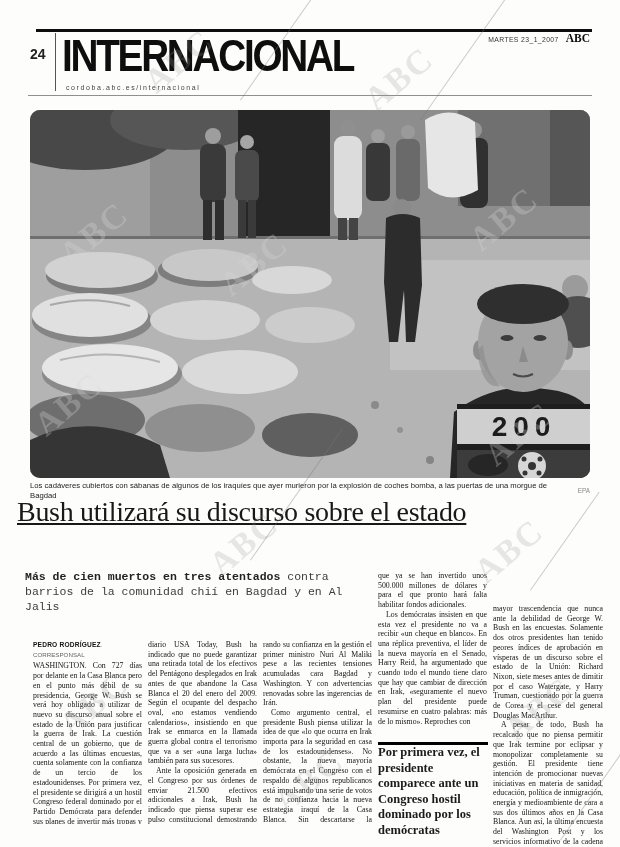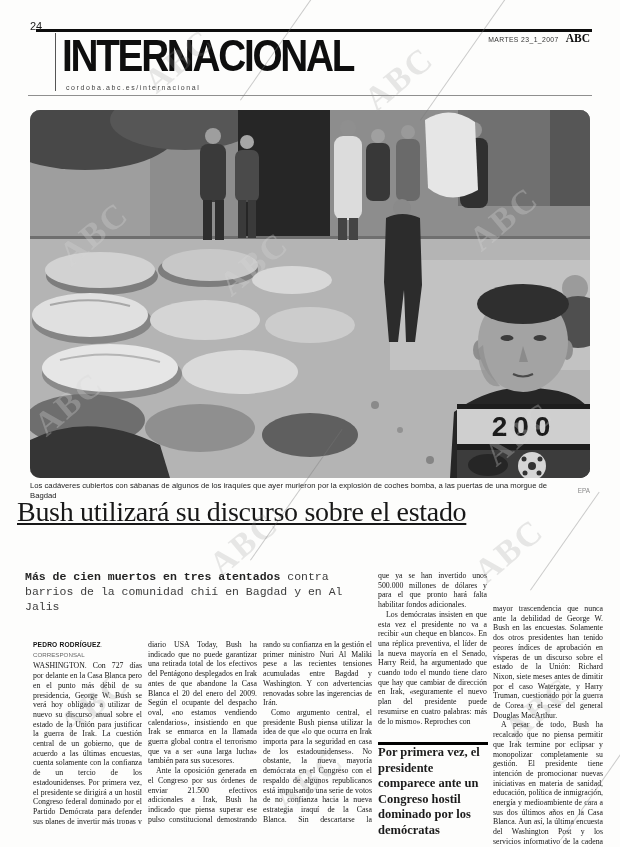--- a/index.html
+++ b/index.html
@@ -3,21 +3,21 @@
 <meta charset="utf-8">
 <style>
   html,body { margin:0; padding:0; background:#e8e8e6; }
   .page {
     position:relative; width:620px; height:847px; margin:0 auto;
     background:#fdfdfc; overflow:hidden;
     font-family:"Liberation Sans", sans-serif; color:#1a1a1a;
   }
   
   .top-rule { position:absolute; left:36px; top:29px; width:556px; height:3px; background:#0d0d0d; }
-  .page-num { position:absolute; left:30px; top:20px; font-size:11px; color:#222; }
+  .page-num { position:absolute; left:30px; top:46px; font-size:14px; color:#222;font-weight:bold; }
   .vline    { position:absolute; left:55px; top:33px; width:1px; height:58px; background:#555; }
   .section-title {
     position:absolute; left:62px; top:31px;
     font-weight:900; font-size:43px; letter-spacing:-2.5px; color:#0e0e0e;
     transform:scale(0.9,1.03); transform-origin:left top; white-space:nowrap;
   }
   .section-url { position:absolute; left:66px; top:84px; font-size:7px; letter-spacing:1.6px; color:#444; }
   .header-rule { position:absolute; left:28px; top:95px; width:564px; height:1px; background:#8f8f8f; }
   .dateline { position:absolute; right:30px; top:32px; display:flex; align-items:baseline; gap:7px; }
   .date-text { font-size:6.8px; letter-spacing:0.4px; color:#333; }
@@ -211,21 +211,21 @@
   <div class="col c1">
     <div class="byline"><span class="name">PEDRO RODRÍGUEZ</span><span class="role">. CORRESPONSAL</span></div>
     <p>WASHINGTON. Con 727 días por delante en la Casa Blanca pero en el punto más débil de su presidencia, George W. Bush se verá hoy obligado a utilizar de nuevo su discurso anual sobre el estado de la Unión para justificar la guerra de Irak. La cuestión central de un gobierno, que de acuerdo a las últimas encuestas, cuenta solamente con la confianza de un tercio de los estadounidenses. Por primera vez, el presidente se dirigirá a un hostil Congreso federal dominado por el Partido Demócrata para defender sus planes de invertir más tropas y dinero en el pulso de Irak.</p>
 
   </div>
   <div class="col c2">
     <p>diario USA Today, Bush ha indicado que no puede garantizar una retirada total de los efectivos del Pentágono desplegados en Irak antes de que abandone la Casa Blanca el 20 del enero del 2009. Según el ocupante del despacho oval, «no estamos vendiendo calendarios», insistiendo en que Irak se enmarca en la llamada guerra global contra el terrorismo que va a ser «una larga lucha» también para sus sucesores.</p>
     <p class="cont">Ante la oposición generada en el Congreso por sus órdenes de enviar 21.500 efectivos adicionales a Irak, Bush ha indicado que piensa superar ese pulso constitucional demostrando lo antes posible que su nueva estrategia funciona. Reite-</p>
   </div>
   <div class="col c3">
-    <p>rando su confianza en la gestión el primer ministro Nuri Al Maliki pese a las recientes tensiones acumuladas entre Bagdad y Washington. Y con advertencias renovadas sobre las ingerencias de Irán.</p>
+    <p>rando su confianza en la gestión el primer ministro Nuri Al Maliki pese a las recientes tensiones acumuladas cara Bagdad y Washington. Y con advertencias renovadas sobre las ingerencias de Irán.</p>
     <p class="cont">Como argumento central, el presidente Bush piensa utilizar la idea de que «lo que ocurra en Irak importa para la seguridad en casa de los estadounidenses». No obstante, la nueva mayoría demócrata en el Congreso con el respaldo de algunos republicanos está impulsando una serie de votos de no confianza hacia la nueva estrategia iraquí de la Casa Blanca. Sin descartarse la posibilidad de presiones presupuestarias para limitar un conflicto en el</p>
   </div>
   <div class="col c4">
     <p>que ya se han invertido unos 500.000 millones de dólares y para el que pronto hará falta habilitar fondos adicionales.</p>
     <p class="cont">Los demócratas insisten en que esta vez el presidente no va a recibir «un cheque en blanco». En una réplica preventiva, el líder de la nueva mayoría en el Senado, Harry Reid, ha argumentado que cuando todo el mundo tiene claro que hay que cambiar de dirección en Irak, «seguramente el nuevo plan del presidente puede resumirse en cuatro palabras: más de lo mismo». Reproches con</p>
   </div>
   <div class="col c5">
     <p>mayor trascendencia que nunca ante la debilidad de George W. Bush en las encuestas. Solamente dos otros presidentes han tenido peores índices de aprobación en vísperas de un discurso sobre el estado de la Unión: Richard Nixon, siete meses antes de dimitir por el caso Watergate, y Harry Truman, cuestionado por la guerra de Corea y el cese del general Douglas MacArthur.</p>
     <p class="cont">A pesar de todo, Bush ha recalcado que no piensa permitir que Irak termine por eclipsar y monopolizar completamente su gestión. El presidente tiene intención de promocionar nuevas iniciativas en materia de sanidad, educación, política de inmigración, energía y medioambiente de cara a sus dos últimos años en la Casa Blanca. Aun así, la última encuesta del Washington Post y los servicios informativo de la cadena ABC insiste que ninguna cues-</p>
   </div>

